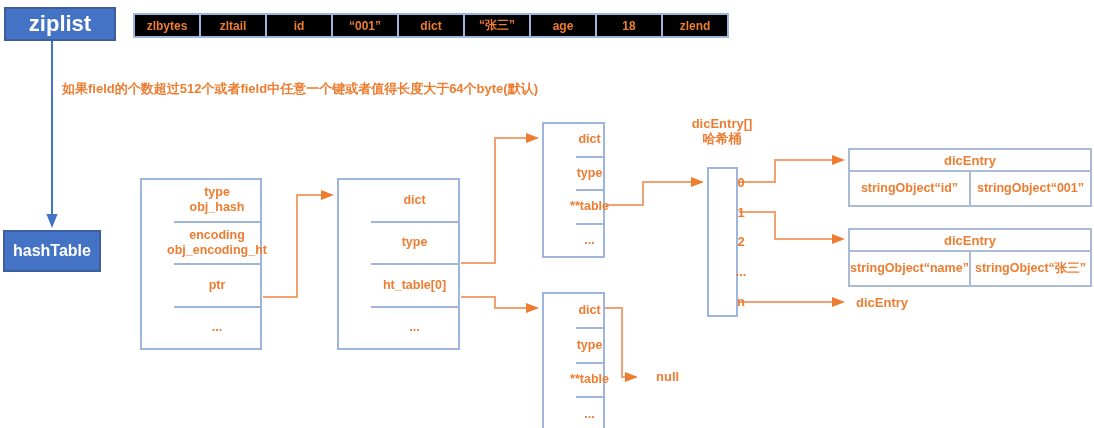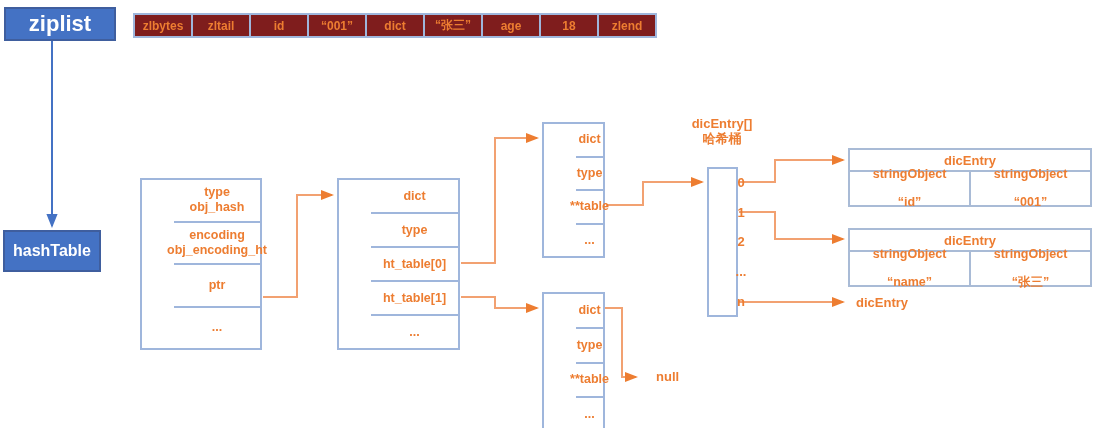--- a/index.html
+++ b/index.html
@@ -13,22 +13,22 @@
   body{background:#fff;font-family:"Liberation Sans", sans-serif;}
   #canvas{position:relative;width:1094px;height:428px;background:#fff;overflow:hidden;}
 
   
   .titlebox{position:absolute;background:var(--blue);border:2px solid #3F5E9E;
     color:#fff;display:flex;align-items:center;justify-content:center;font-weight:600;}
   #ziplist-box{left:4px;top:7px;width:112px;height:34px;font-size:22px;}
   #hashtable-box{left:3px;top:230px;width:98px;height:42px;font-size:16px;}
 
   
-  .hcells{position:absolute;left:133px;top:13px;width:524px;height:25px;
-    display:flex;border:2px solid var(--bb);background:#7f1d1d;}
+  .hcells{position:absolute;left:133px;top:13px;width:596px;height:25px;
+    display:flex;border:2px solid var(--bb);background:#000000;}
   .hcells .cell{flex:1;display:flex;align-items:center;justify-content:center;
     color:var(--orange);font-size:12px;font-weight:600;border-left:2px solid var(--bb);
     white-space:nowrap;overflow:hidden;}
   .hcells .cell:first-child{border-left:none;}
 
   
   #note{position:absolute;left:62px;top:80px;color:var(--orange);
     font-size:13px;font-weight:600;white-space:nowrap;}
 
   
@@ -47,23 +47,23 @@
   #bucket .row{font-size:13px;}
 
   #bucket-label{position:absolute;left:655px;top:116px;width:134px;text-align:center;
     color:var(--orange);font-size:13px;font-weight:600;line-height:15px;}
 
   
   .entry{position:absolute;width:244px;border:2px solid var(--eb);background:#fff;}
   .entry .ehead{height:22px;display:flex;align-items:center;justify-content:center;
     color:var(--orange);font-size:13px;font-weight:600;border-bottom:2px solid var(--eb);}
   .entry .ebody{height:33px;display:flex;}
-  .entry .ecell{flex:1;display:flex;flex-direction:column;align-items:center;
+  .entry .ecell{flex:1;display:flex;flex-direction:row;align-items:center;
     justify-content:center;color:var(--orange);font-size:12.5px;font-weight:600;
-    line-height:15px;gap:13px;}
+    line-height:15px;}
   .entry .ecell + .ecell{border-left:2px solid var(--eb);}
   #dic-entry-1{left:848px;top:148px;}
   #dic-entry-2{left:848px;top:228px;}
 
   .floatlabel{position:absolute;color:var(--orange);font-size:13px;font-weight:600;}
   #dic-entry-arrow-label{left:856px;top:295px;}
   #null-label{left:656px;top:369px;}
 
   #wires{position:absolute;left:0;top:0;width:1094px;height:428px;pointer-events:none;}
 </style>
@@ -110,20 +110,21 @@
     <div class="cell">zltail</div>
     <div class="cell">id</div>
     <div class="cell">“001”</div>
     <div class="cell">dict</div>
     <div class="cell">“张三”</div>
     <div class="cell">age</div>
     <div class="cell">18</div>
     <div class="cell">zlend</div>
   </div>
 
+  <div id="note">如果field的个数超过512个或者field中任意一个键或者值得长度大于64个byte(默认)</div>
 
   <div id="hashtable-box" class="titlebox">
     <span>hashTable</span>
   </div>
 
   <div id="redis-object" class="vbox">
     <div class="row">
       <div>type</div>
       <div>obj_hash</div>
     </div>
@@ -141,23 +142,20 @@
 
   <div id="dict-main" class="vbox">
     <div class="row">
       <div>dict</div>
     </div>
     <div class="row">
       <div>type</div>
     </div>
     <div class="row">
       <div>ht_table[0]</div>
-    </div>
-    <div class="row">
-      <div>ht_table[1]</div>
     </div>
     <div class="row">
       <div>...</div>
     </div>
   </div>
 
   <div id="dict-top" class="vbox">
     <div class="row">
       <div>dict</div>
     </div>

